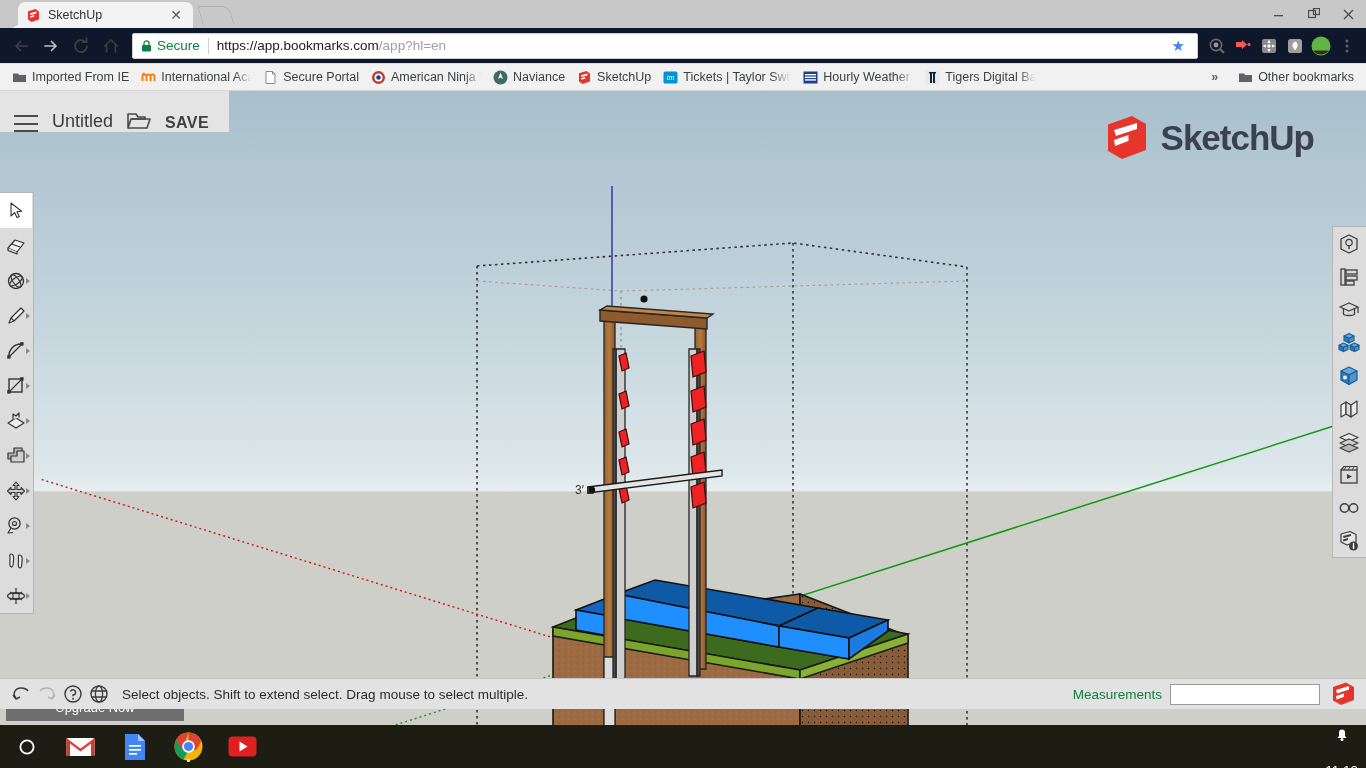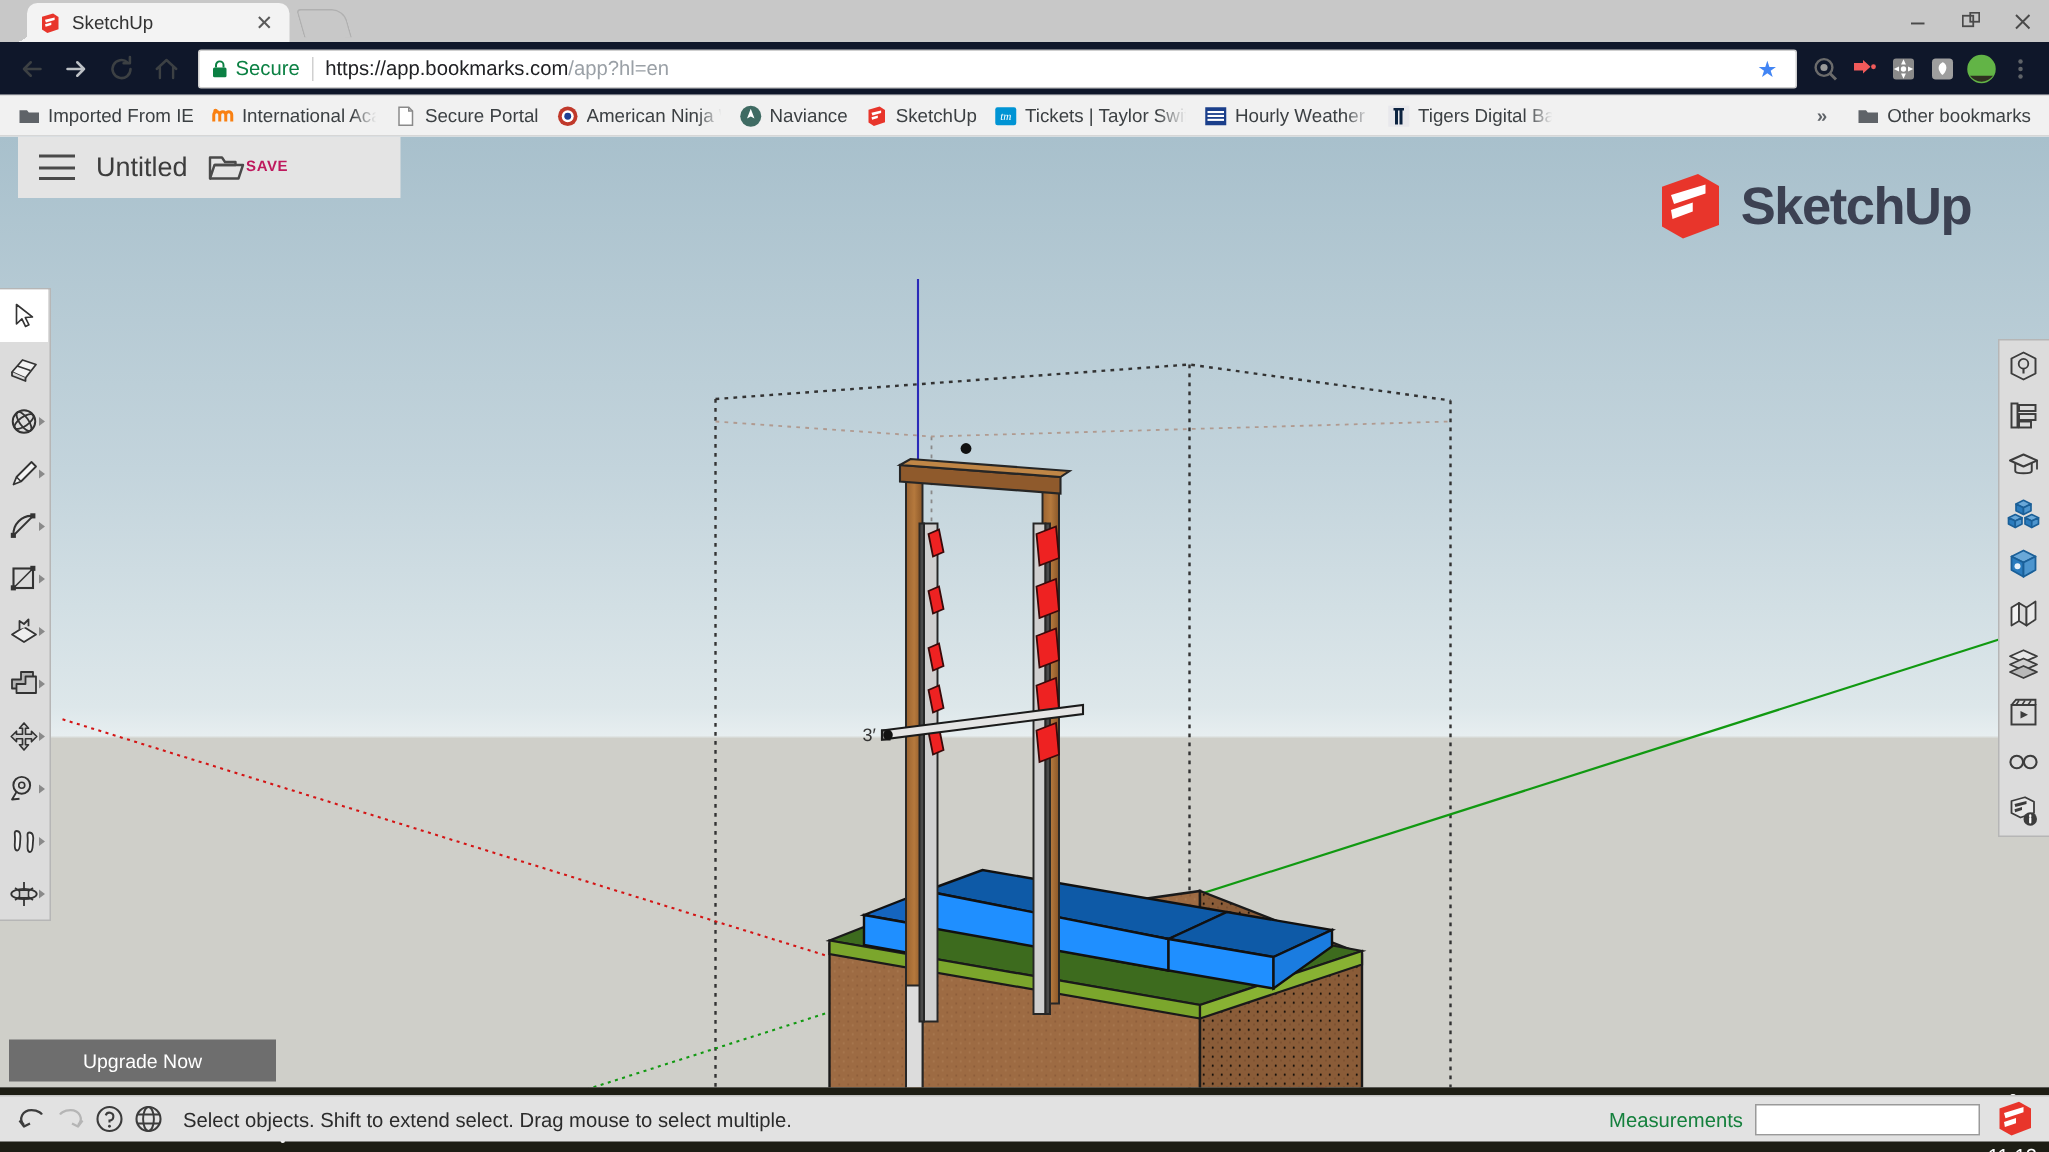--- a/index.html
+++ b/index.html
@@ -51,28 +51,28 @@
   .bm-lbl{ overflow:hidden; -webkit-mask-image:linear-gradient(90deg,#000 82%,transparent);
            mask-image:linear-gradient(90deg,#000 82%,transparent); }
   .bm-lbl.full{ -webkit-mask-image:none; mask-image:none;}
   .bm-ovf{ margin-left:auto; display:flex; align-items:center; gap:4px;}
 
   
   .app{ position:absolute; left:0; top:91px; width:1366px; height:634px; overflow:hidden; }
   .sky{ position:absolute; inset:0;
         background:linear-gradient(180deg,#a8c0cc 0%,#c3d4dc 35%,#dde7ea 60%,#e7eef0 63%,#cfcfc9 63.3%,#cfcfc9 100%); }
 
-  .su-header{ position:absolute; left:12px; top:0; width:255px; height:41px;
-        background:#e4e4e4; display:flex; align-items:center; padding:0 14px; z-index:20;}
+  .su-header{ position:absolute; left:0; top:0; width:229px; height:41px;
+        background:#e4e4e4; display:flex; align-items:flex-end; padding:0 14px; z-index:20;}
   .hamb{ width:24px; height:17px; display:flex; flex-direction:column;
          justify-content:space-between; cursor:pointer; flex:none;}
   .hamb i{ display:block; height:2px; background:#4a4a4a; }
   .doctitle{ margin-left:14px; font-size:18px; color:#3c3c3c; }
   .folder{ margin-left:13px; cursor:pointer; }
-  .savebtn{ font-size:10px; font-weight:bold; color:#be185d;
+  .savebtn{ margin-left:13px; font-size:16px; font-weight:bold; color:#404040;
             letter-spacing:.4px; cursor:pointer;}
 
   .su-logo{ position:absolute; right:52px; top:23px; display:flex; align-items:center; z-index:20;}
   .su-logo-txt{ font-size:35px; font-weight:bold; color:#3c4152; letter-spacing:-1px;
                 margin-left:11px;}
 
   
   .ltool{ position:absolute; left:0; top:101px; width:34px; background:#dcdcdc;
           border:1px solid #b6b6b6; border-left:none; z-index:20;}
   .ltool .t{ width:32px; height:35px; display:flex; align-items:center; justify-content:center;
@@ -86,21 +86,21 @@
   .rtool{ position:absolute; right:0; top:135px; width:34px; background:#dcdcdc;
           border:1px solid #b6b6b6; border-right:none; z-index:20;}
   .rtool .t{ width:32px; height:33px; display:flex; align-items:center; justify-content:center;
           cursor:pointer;}
 
   .upgrade{ position:absolute; left:6px; bottom:4px; width:178px; height:28px;
             background:#6e6e6e; color:#fff; font-size:13px; display:flex;
             align-items:center; justify-content:center; cursor:pointer; z-index:20;}
 
   
-  .status{ position:absolute; left:0; top:730px; width:1366px; height:31px;
+  .status{ position:absolute; left:0; top:678px; width:1366px; height:31px;
            background:#e2e2e2; display:flex; align-items:center; padding:0 8px;
            border-top:1px solid #c4c4c4; z-index:30;}
   .status .ib{ width:26px; height:26px; display:flex; align-items:center;
            justify-content:center; cursor:pointer;}
   .statustxt{ margin-left:10px; font-size:13.5px; color:#2b2b2b;}
   .meas-wrap{ margin-left:auto; display:flex; align-items:center; }
   .meas-lbl{ font-size:13.5px; color:#15803d; margin-right:8px;}
   .meas-in{ width:150px; height:21px; background:#fff; border:1px solid #9a9a9a; }
   .su-mini{ margin-left:10px; margin-right:2px;}
 

